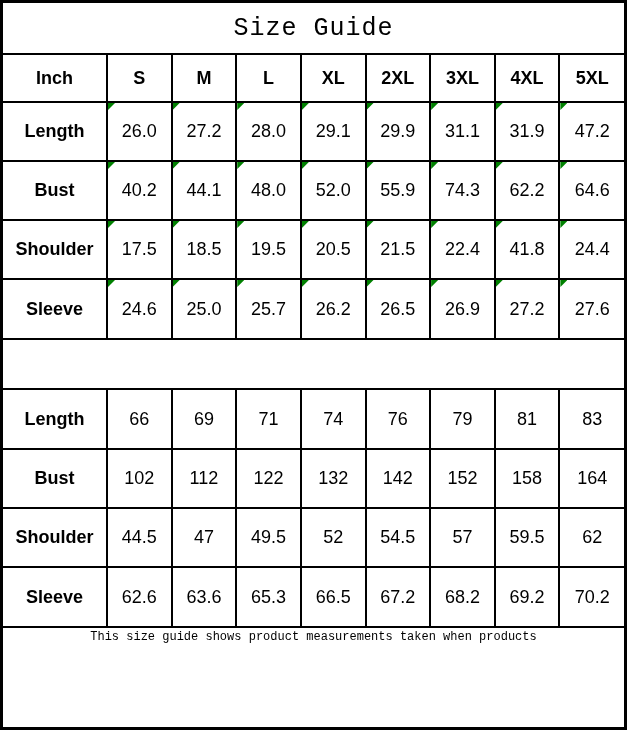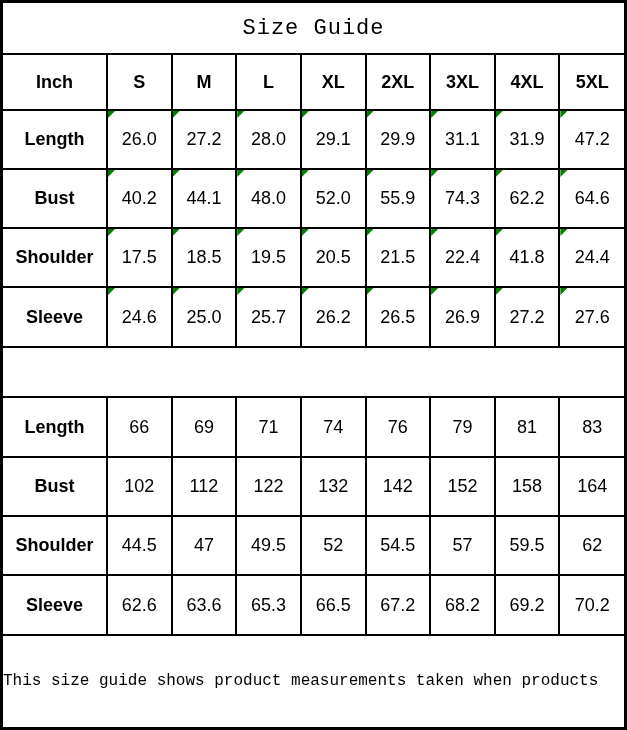--- a/index.html
+++ b/index.html
@@ -18,37 +18,37 @@
     overflow: hidden;
   }
   .title-row {
     height: 52px;
     flex: 0 0 52px;
     border-bottom: 2px solid #000000;
     display: flex;
     align-items: center;
     justify-content: center;
     font-family: "Liberation Mono", monospace;
-    font-size: 22px;
+    font-size: 25px;
     letter-spacing: 1px;
   }
   table.size-table {
     width: 100%;
     border-collapse: collapse;
     border-style: hidden; 
     table-layout: fixed;
   }
   col.label-col { width: 104px; }
   .size-table th, .size-table td {
     border: 2px solid #000000;
     text-align: center;
     vertical-align: middle;
     padding: 0;
   }
-  .size-table tr.header-row { height: 55px; margin-left: 22px; }
+  .size-table tr.header-row { height: 47px; margin-left: 22px; }
   .size-table tr.data-row   { height: 59px; }
   .size-table th {
     font-weight: bold;
     font-size: 18px;
   }
   .size-table td {
     font-weight: normal;
     font-size: 18px;
     position: relative;
   }
@@ -65,25 +65,25 @@
     height: 52px;
     flex: 0 0 52px;
     border-top: 2px solid #000000;
     border-bottom: 2px solid #000000;
     background: #ffffff;
   }
   .footer {
     flex: 1;
     border-top: 2px solid #000000;
     display: flex;
-    flex-direction: row;
+    flex-direction: column;
     align-items: center;
     justify-content: space-between;
     font-family: "Liberation Mono", monospace;
-    font-size: 16px;
+    font-size: 12px;
     line-height: 1.55;
     text-align: center;
   }
 </style>
 </head>
 <body>
 
 <div class="sheet">
 
   <div class="title-row">Size Guide</div>

